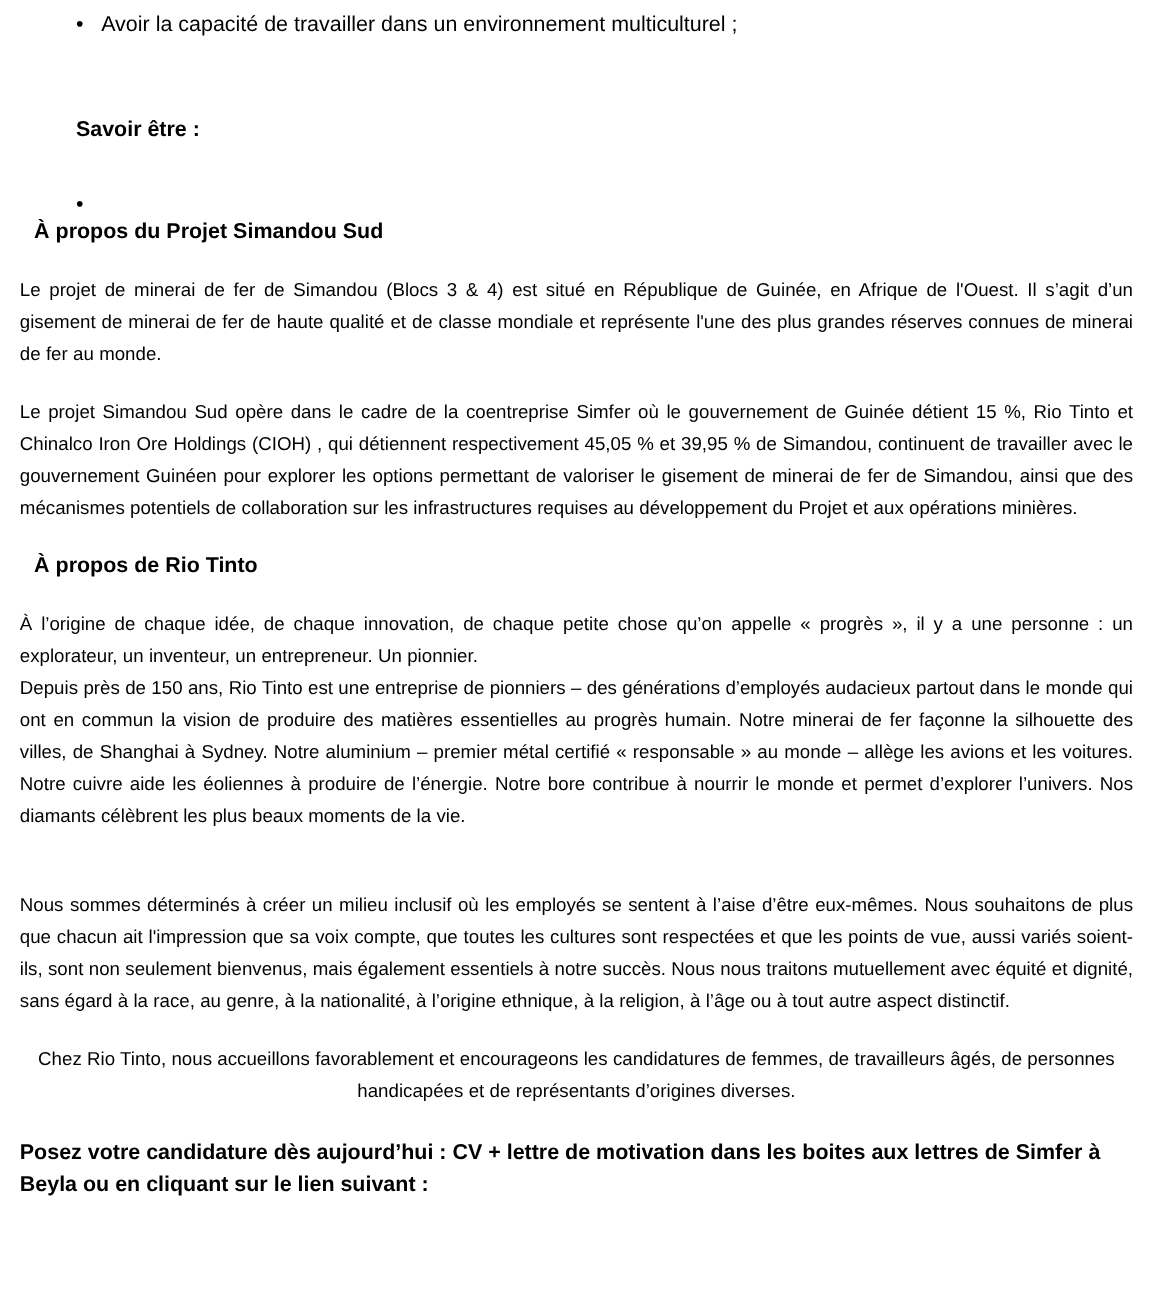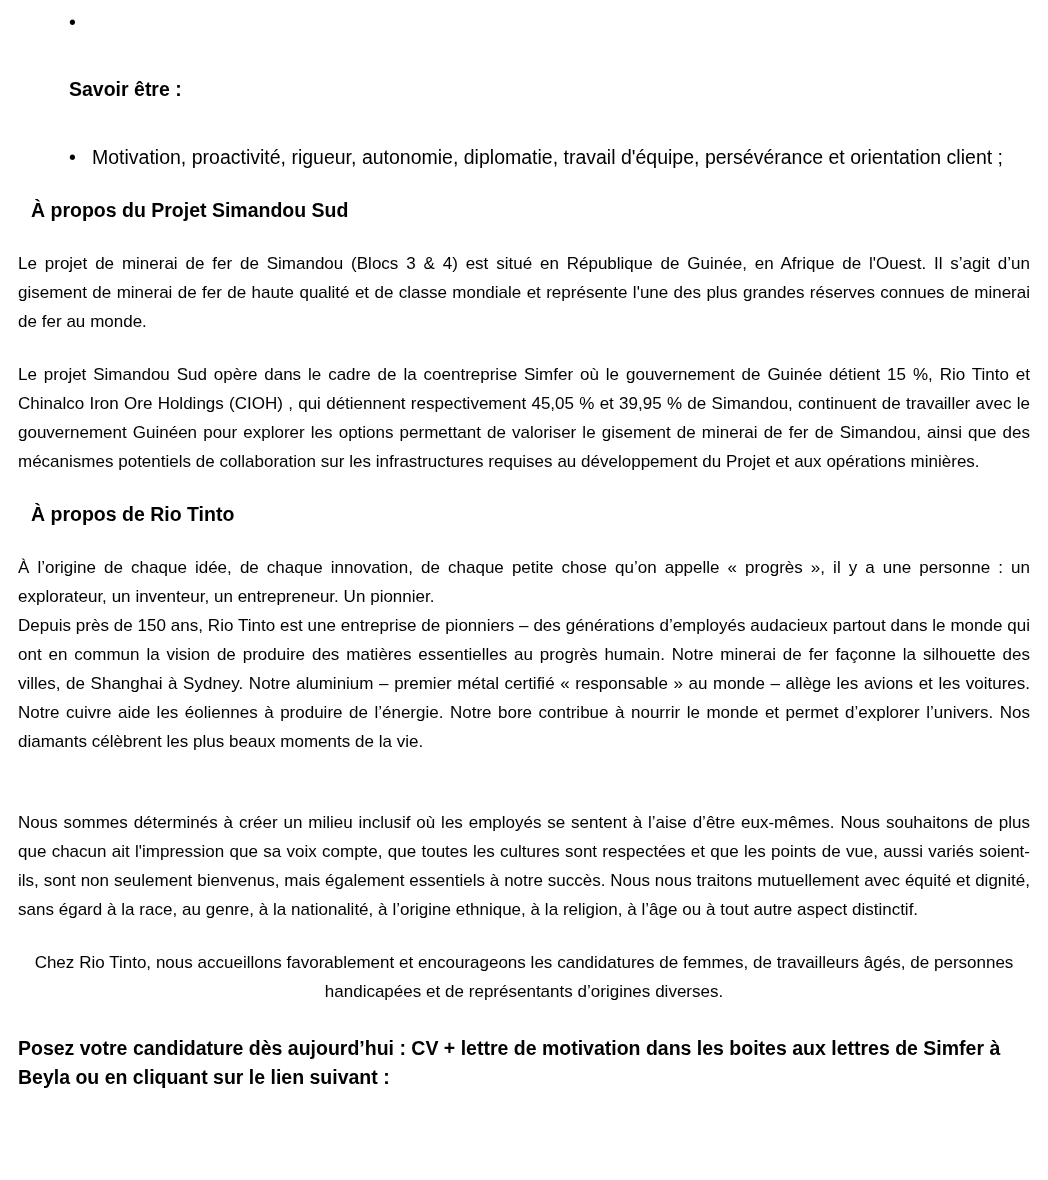--- a/index.html
+++ b/index.html
@@ -97,33 +97,33 @@
 </head>
 <body>
 
 <div class="page">
 
   <div class="sp-8"></div>
 
   <ul class="bullet-list">
     <li class="bullet-item">
       <span class="bullet-dot">•</span>
+      <span>Avoir la capacité de travailler dans un environnement multiculturel ;</span>
     </li>
   </ul>
 
   <div class="sp-52"></div>
 
   <div class="sub-head">Savoir être :</div>
 
   <div class="sp-24"></div>
 
   <ul class="bullet-list">
     <li class="bullet-item">
       <span class="bullet-dot">•</span>
-      <span>Motivation, proactivité, rigueur, autonomie, diplomatie, travail d'équipe, persévérance et orientation client ;</span>
     </li>
   </ul>
 
   <div class="sp-24"></div>
 
   <div class="section-head">À propos du Projet Simandou Sud</div>
 
   <div class="sp-24"></div>
 
   <p class="body-para">Le projet de minerai de fer de Simandou (Blocs 3 &amp; 4) est situé en République de Guinée, en Afrique de l'Ouest. Il s’agit d’un gisement de minerai de fer de haute qualité et de classe mondiale et représente l'une des plus grandes réserves connues de minerai de fer au monde.</p>

